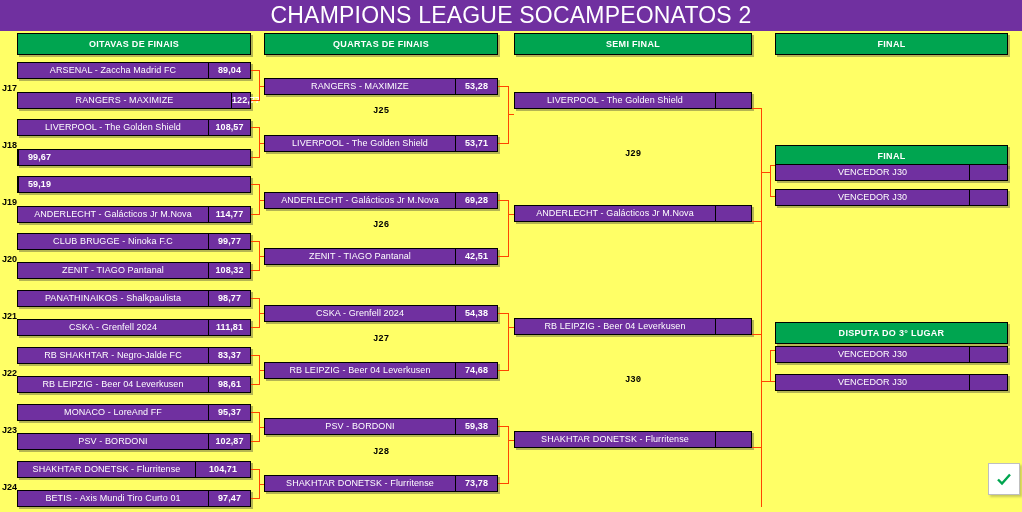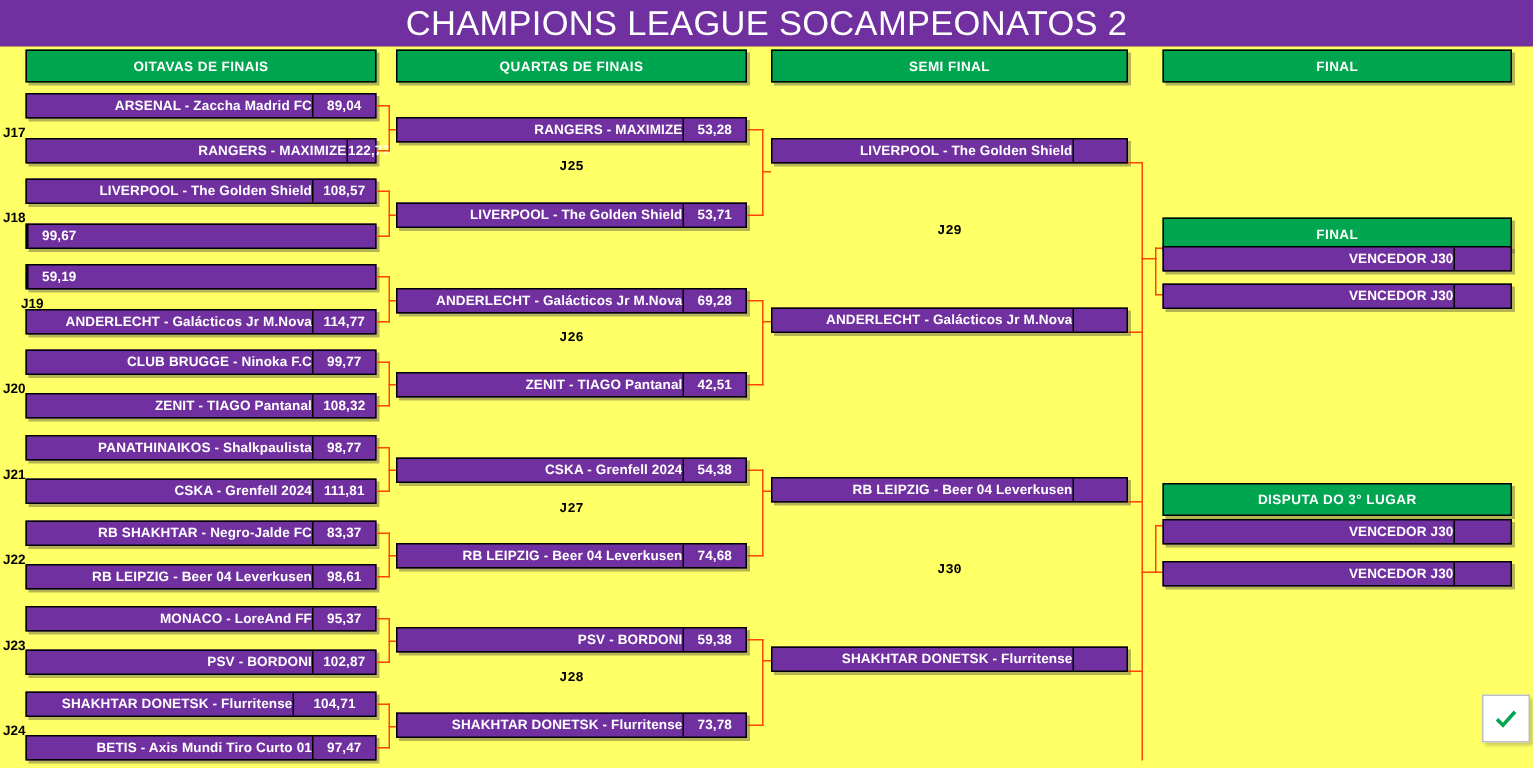--- a/index.html
+++ b/index.html
@@ -10,21 +10,21 @@
   }
   body {
     font-family: "Liberation Sans", sans-serif;
   }
 
   #app {
     position: relative;
     width: 1022px;
     height: 512px;
     overflow: hidden;
-    background: #b91c1c;
+    background: #fca5a5;
   }
 
   
   #title-bar {
     position: absolute;
     left: 0; top: 0;
     width: 1022px; height: 31px;
     background: #7030a0;
   }
   #title-text {
@@ -75,23 +75,23 @@
     display: flex;
     flex-direction: row;
     align-items: stretch;
     box-shadow: 2px 2px 0 rgba(90,90,60,0.45);
   }
   .match-team {
     flex: 1 1 auto;
     min-width: 0;
     color: #ffffff;
     font-size: 9px;
-    font-weight: bold;
+    font-weight: normal;
     line-height: 15px;
-    text-align: right;
+    text-align: center;
     white-space: nowrap;
     overflow: hidden;
     letter-spacing: 0.1px;
   }
   .match-score {
     flex: 0 0 auto;
     border-left: 1px solid #000000;
     box-sizing: border-box;
     color: #ffffff;
     font-size: 9px;
@@ -199,21 +199,21 @@
     <div class="match-score" style="width:42px;">108,57</div>
   </div>
   <div class="match-box" style="left:17px; top:149px; width:234px;">
     <div class="match-score" style="width:42px;">99,67</div>
   </div>
   <div class="conn conn-h" style="left:251px; top:127px; width:9px;"></div>
   <div class="conn conn-h" style="left:251px; top:157px; width:9px;"></div>
   <div class="conn conn-v" style="left:259px; top:127px; height:31px;"></div>
   <div class="conn conn-h" style="left:259px; top:143px; width:6px;"></div>
 
-  <div class="tie-label" style="left:14px; top:197px;">J19</div>
+  <div class="tie-label" style="left:2px; top:197px;">J19</div>
   <div class="match-box" style="left:17px; top:176px; width:234px;flex-direction:column;">
     <div class="match-team">REAL MADRID - Ornelas BBMP</div>
     <div class="match-score" style="width:42px;">59,19</div>
   </div>
   <div class="match-box" style="left:17px; top:206px; width:234px;">
     <div class="match-team">ANDERLECHT - Galácticos Jr M.Nova</div>
     <div class="match-score" style="width:42px;">114,77</div>
   </div>
   <div class="conn conn-h" style="left:251px; top:184px; width:9px;"></div>
   <div class="conn conn-h" style="left:251px; top:214px; width:9px;"></div>

